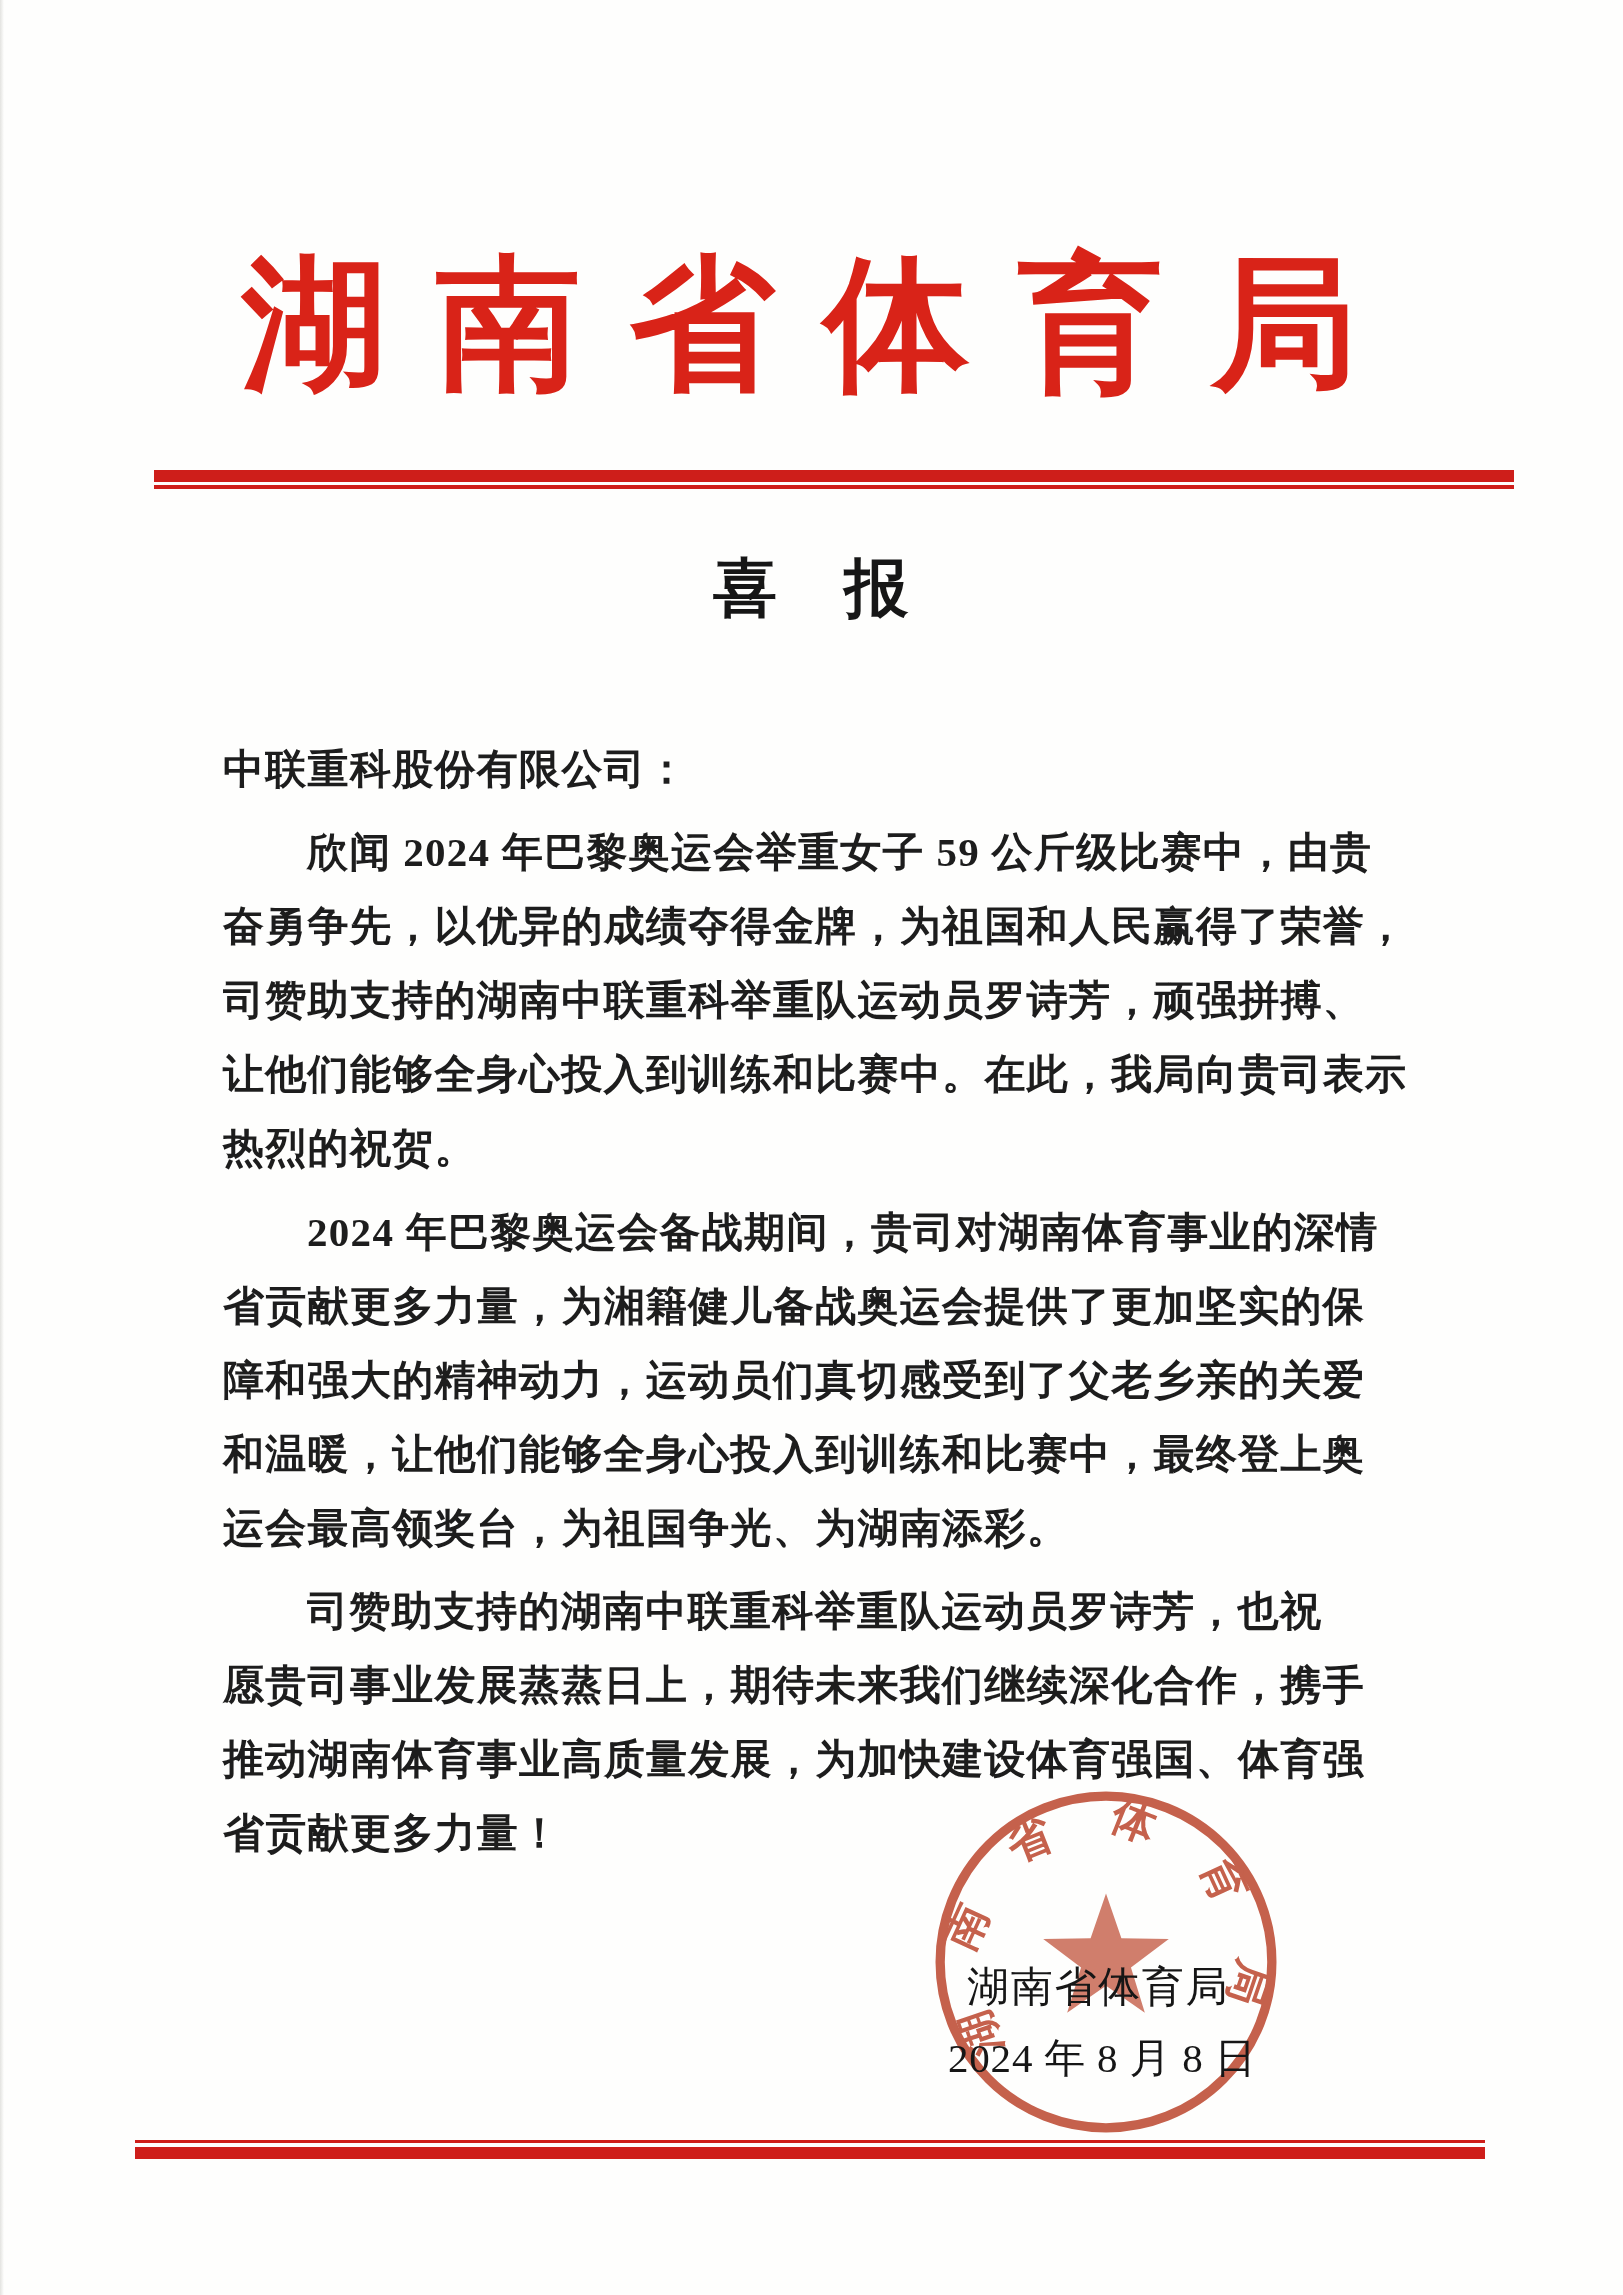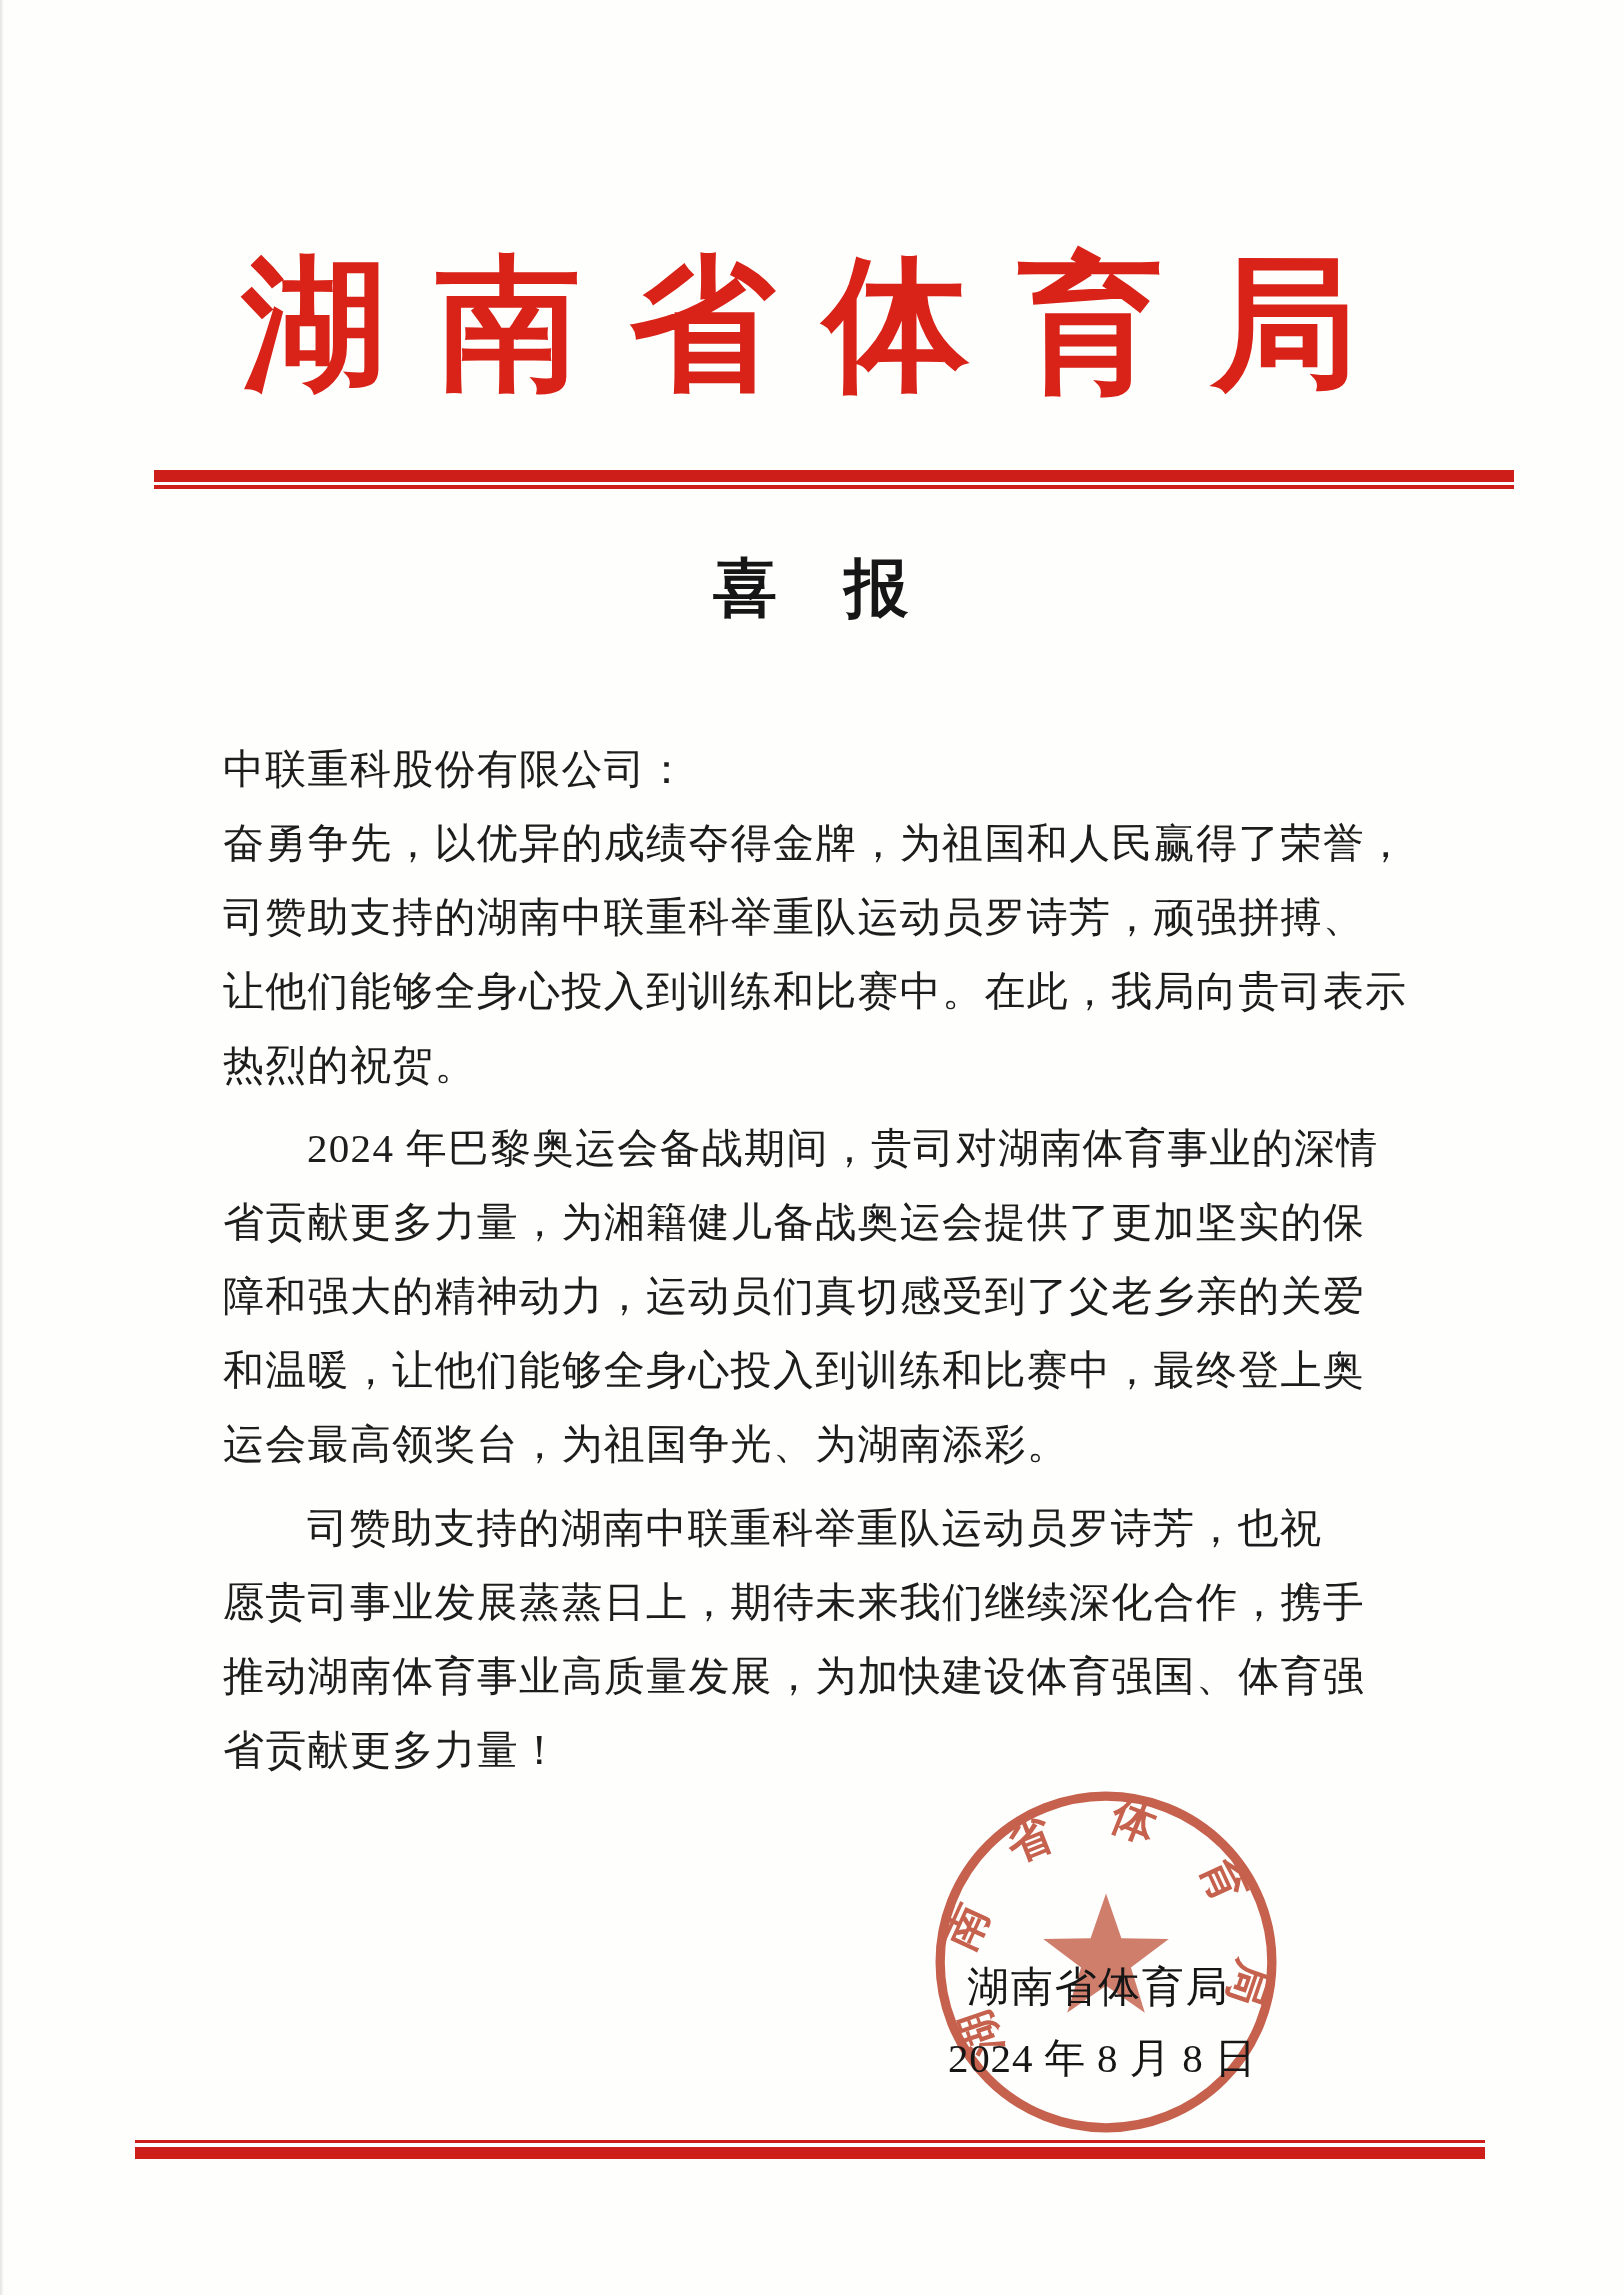--- a/index.html
+++ b/index.html
@@ -36,21 +36,21 @@
     text-align:center;
     font-size:64px;line-height:76px;font-weight:bold;
     color:#161616;letter-spacing:1.7px;white-space:nowrap;
   }
   
   #body-block{
     position:absolute;left:223px;top:732px;width:1196px;
     font-size:41px;line-height:74px;
     color:#1d1d1d;letter-spacing:1.3px;
   }
-  #body-block .line{white-space:nowrap;}
+  #body-block .line{white-space:nowrap;font-weight:bold;}
   #body-block .indent{text-indent:84px;margin-top:9.3px;}
   
   #seal{position:absolute;left:930px;top:1786px;width:352px;height:352px;}
   
   #signature{
     position:absolute;left:967px;top:1962px;
     font-size:42px;line-height:51px;color:#161616;
     letter-spacing:1.7px;white-space:nowrap;
   }
   #date{
@@ -70,20 +70,21 @@
 
   <div id="rule-top" class="rule">
     <div class="thick"></div>
     <div class="thin"></div>
   </div>
 
   <div id="notice-heading">喜　报</div>
 
   <div id="body-block">
     <div class="line">中联重科股份有限公司：</div>
+    <div class="line indent">欣闻 2024 年巴黎奥运会举重女子 59 公斤级比赛中，由贵</div>
     <div class="line">奋勇争先，以优异的成绩夺得金牌，为祖国和人民赢得了荣誉，</div>
     <div class="line">司赞助支持的湖南中联重科举重队运动员罗诗芳，顽强拼搏、</div>
     <div class="line">让他们能够全身心投入到训练和比赛中。在此，我局向贵司表示</div>
     <div class="line">热烈的祝贺。</div>
     <div class="line indent">2024 年巴黎奥运会备战期间，贵司对湖南体育事业的深情</div>
     <div class="line">省贡献更多力量，为湘籍健儿备战奥运会提供了更加坚实的保</div>
     <div class="line">障和强大的精神动力，运动员们真切感受到了父老乡亲的关爱</div>
     <div class="line">和温暖，让他们能够全身心投入到训练和比赛中，最终登上奥</div>
     <div class="line">运会最高领奖台，为祖国争光、为湖南添彩。</div>
     <div class="line indent">司赞助支持的湖南中联重科举重队运动员罗诗芳，也祝</div>

